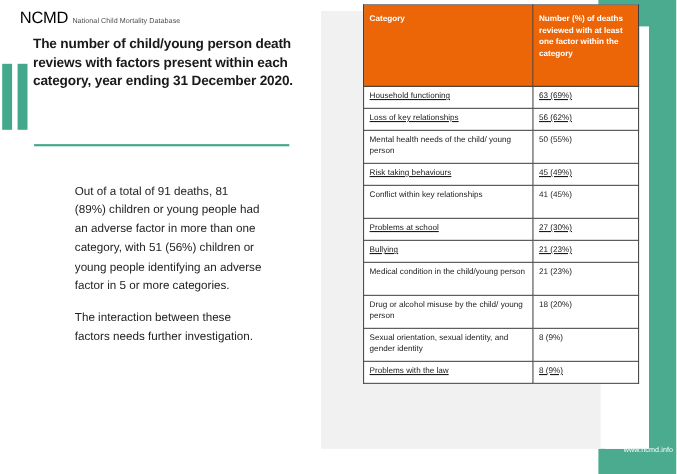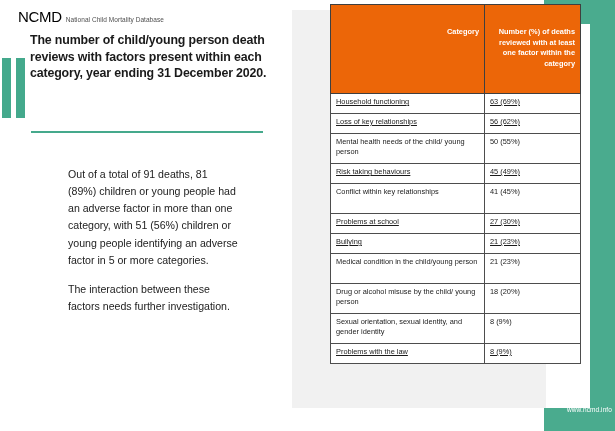--- a/index.html
+++ b/index.html
@@ -164,23 +164,23 @@
     font-size: 7.4px;
     line-height: 1.32;
     padding: 3px 4px 3px 5px;
   }
   #factors-table thead th {
     background: #ec6608;
     color: #ffffff;
     font-weight: bold;
     font-size: 7.4px;
     line-height: 1.42;
-    padding: 22px 5px 6px 5px;
+    padding: 7px 5px 6px 5px;
     height: 60px;
-    text-align: right;
+    text-align: left;
     border-color: #3f3f3f;
   }
   #factors-table thead th.col-category { width: 143px; }
   #factors-table thead th.col-number { width: 85px; }
   #factors-table tbody td {
     color: #1b1b1b;
     font-weight: normal;
     background: #ffffff;
   }
   #factors-table tbody tr td.cat-cell { width: 143px; }

